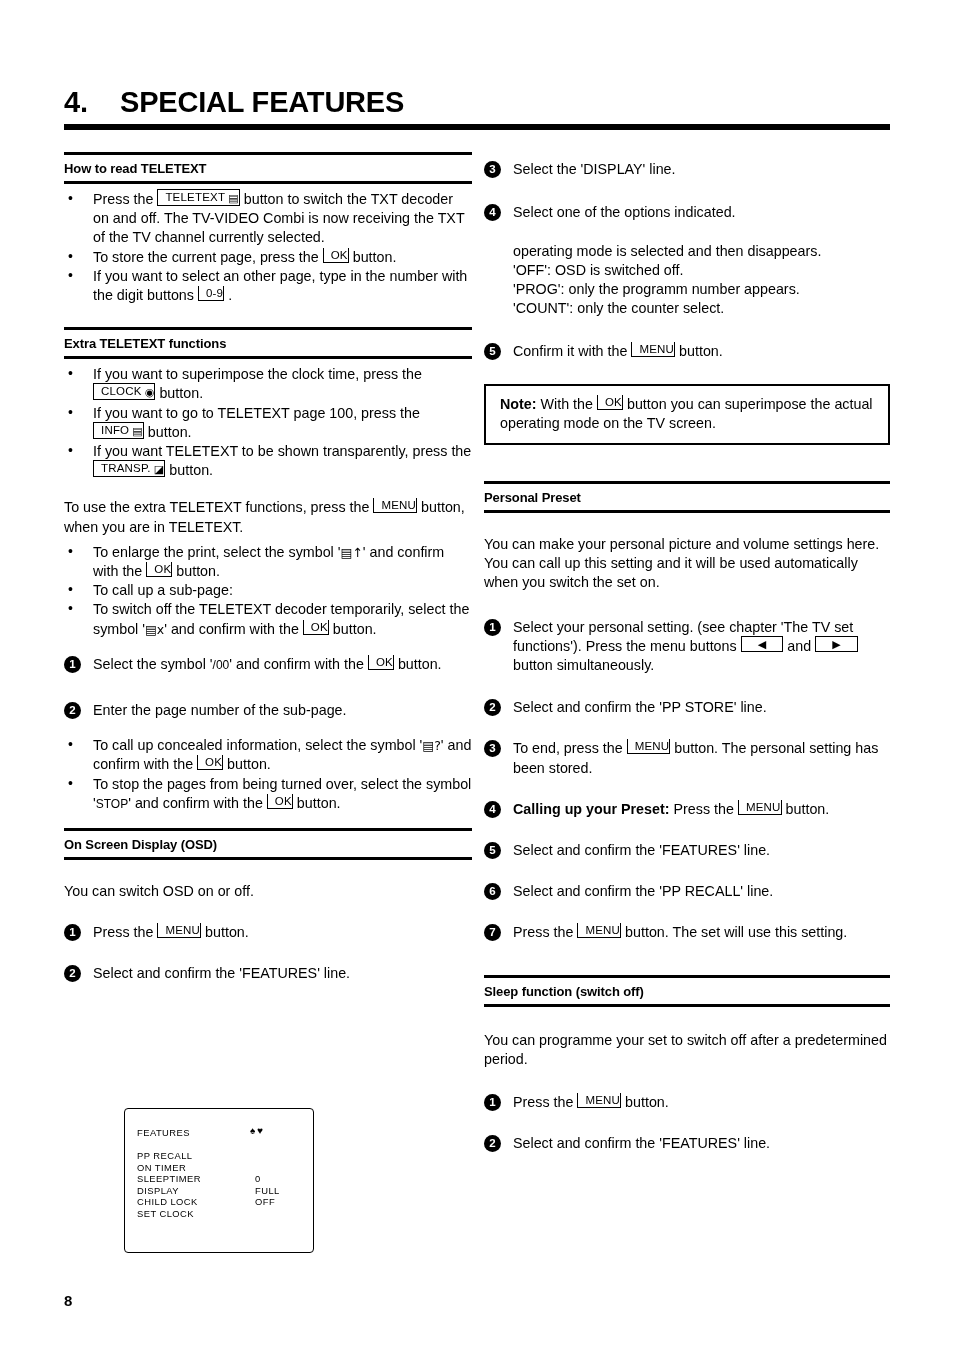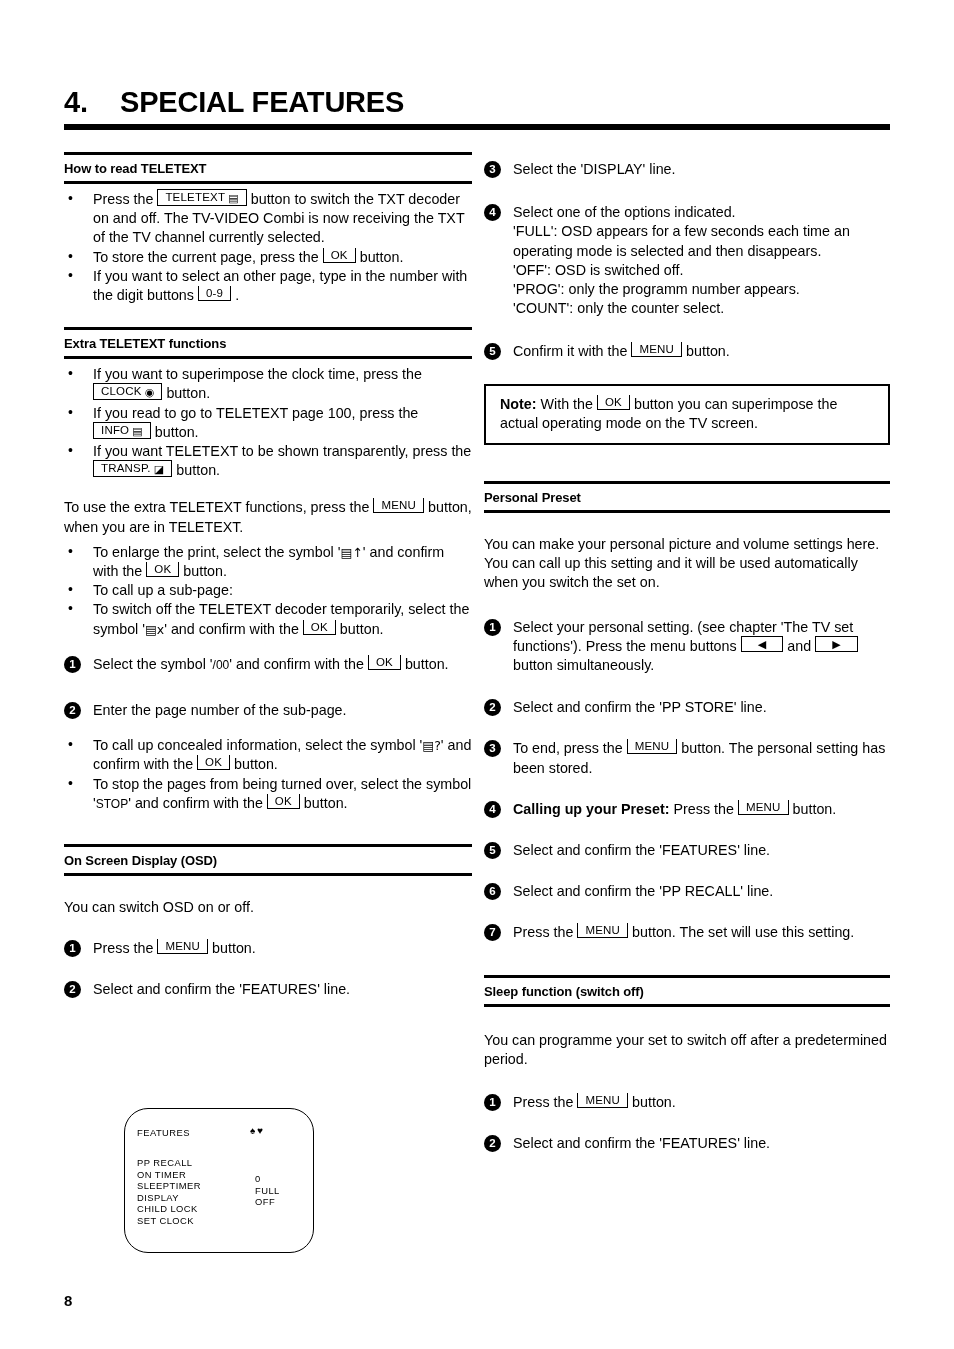--- a/index.html
+++ b/index.html
@@ -134,21 +134,21 @@
     font-family: "Liberation Sans", sans-serif;
   }
 
   
   .key {
     display: inline-block;
     border: 1.6px solid #000;
     border-top-color: #ffffff;
     border-top-width: 0px;
     box-shadow: none;
-    padding: 0px 7px 0px 7px;
+    padding: 0px 0 0px 7px;
     font-size: 11.5px;
     line-height: 14px;
     letter-spacing: 0.2px;
     vertical-align: 1px;
     white-space: nowrap;
     position: relative;
     top: -2px;
     background: #fff;
   }
   .key.boxed {
@@ -187,21 +187,21 @@
   .note-box b { font-weight: bold; }
 
   
   .tv-screen {
     position: absolute;
     left: 124px;
     top: 1108px;
     width: 190px;
     height: 145px;
     border: 1.8px solid #000;
-    border-radius: 24px;
+    border-radius: 4px;
     background: #fff;
     box-sizing: border-box;
   }
   .tv-inner {
     position: absolute;
     left: 12px;
     top: 18px;
     right: 10px;
     font-family: "Liberation Sans", sans-serif;
     font-size: 9.4px;
@@ -212,21 +212,21 @@
     position: relative;
     height: 12px;
     margin-bottom: 11px;
   }
   .tv-header .lbl { position: absolute; left: 0; top: 0; }
   .tv-header .marks { position: absolute; left: 113px; top: -2px; font-size: 10px; letter-spacing: 2px;}
   .tv-row {
     position: relative;
     height: 11.6px;
   }
-  .tv-row .lbl { position: absolute; left: 0; top: 7px; }
+  .tv-row .lbl { position: absolute; left: 0; top: 0; }
   .tv-row .val { position: absolute; left: 118px; top: 0; }
 
   
   .page-num {
     position: absolute;
     left: 64px;
     top: 1292px;
     font-size: 15px;
     font-weight: bold;
   }
@@ -273,21 +273,21 @@
       <div class="sec-title">Extra TELETEXT functions</div>
       <div class="sec-rule-bot"></div>
 
       <ul class="bullets">
         <li>
           <span>If you want to superimpose the clock time, press the</span><br>
           <span class="key boxed"><span>CLOCK</span><span class="gl">◉</span></span>
           <span>button.</span>
         </li>
         <li>
-          <span>If you read to go to TELETEXT page 100, press the</span><br>
+          <span>If you want to go to TELETEXT page 100, press the</span><br>
           <span class="key boxed"><span>INFO</span><span class="gl">▤</span></span>
           <span>button.</span>
         </li>
         <li>
           <span>If you want TELETEXT to be shown transparently, press the</span><br>
           <span class="key boxed"><span>TRANSP.</span><span class="gl">◪</span></span>
           <span>button.</span>
         </li>
       </ul>
 
@@ -332,21 +332,21 @@
           <span>button.</span>
         </li>
         <li>
           <span>To stop the pages from being turned over, select the symbol '</span><span class="sym-small">STOP</span><span>' and confirm with the</span>
           <span class="key"><span>OK</span></span>
           <span>button.</span>
         </li>
       </ul>
     </div>
 
-    <div class="section" style="margin-top:30px;">
+    <div class="section" style="margin-top:14px;">
       <div class="sec-rule-top"></div>
       <div class="sec-title">On Screen Display (OSD)</div>
       <div class="sec-rule-bot"></div>
 
       <div class="para" style="margin-top:22px;">You can switch OSD on or off.</div>
 
       <div class="step" style="margin-top:22px;">
         <span class="num">1</span>
         <span>Press the</span>
         <span class="key"><span>MENU</span></span>
@@ -397,21 +397,21 @@
   <div class="col-right">
 
     <div class="step" style="margin-top:0;">
       <span class="num">3</span>
       <span>Select the 'DISPLAY' line.</span>
     </div>
 
     <div class="step" style="margin-top:24px;">
       <span class="num">4</span>
       <span>Select one of the options indicated.</span><br>
-      <span>'FULL': OSD appears for a few seconds each time an</span><br>
+      <br>
       <span>operating mode is selected and then disappears.</span><br>
       <span>'OFF': OSD is switched off.</span><br>
       <span>'PROG': only the programm number appears.</span><br>
       <span>'COUNT': only the counter select.</span>
     </div>
 
     <div class="step" style="margin-top:24px;">
       <span class="num">5</span>
       <span>Confirm it with the</span>
       <span class="key"><span>MENU</span></span>

